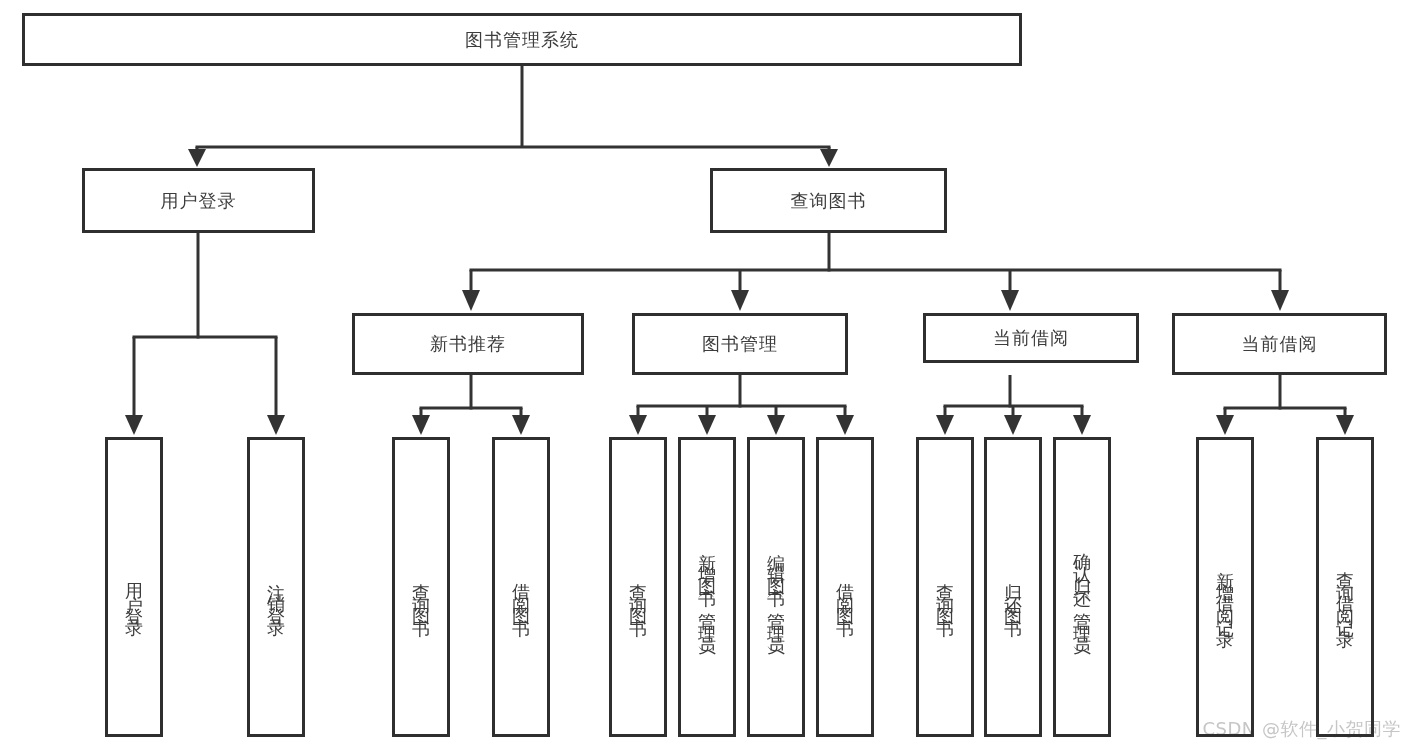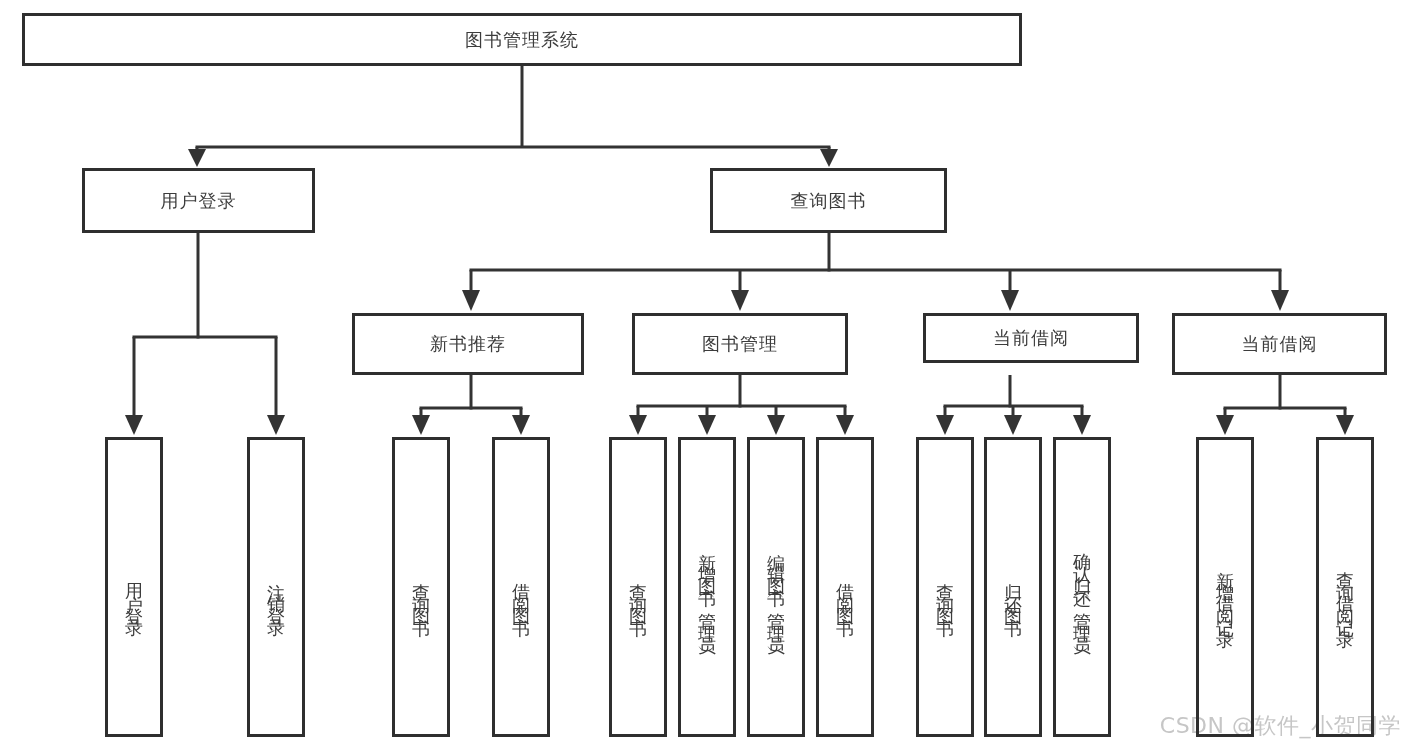--- a/index.html
+++ b/index.html
@@ -43,21 +43,21 @@
     text-orientation: mixed;
     font-size: 18px;
     letter-spacing: 12px;
     line-height: 1;
     padding-top: 12px; 
   }
   .watermark {
     position: absolute;
     right: 4px;
     bottom: 6px;
-    font-size: 22px;
+    font-size: 18px;
     color: #c6c6c6;
     letter-spacing: 0.5px;
     z-index: 5;
     mix-blend-mode: darken;
     white-space: nowrap;
     text-align: center;
   }
 </style>
 </head>
 <body>

